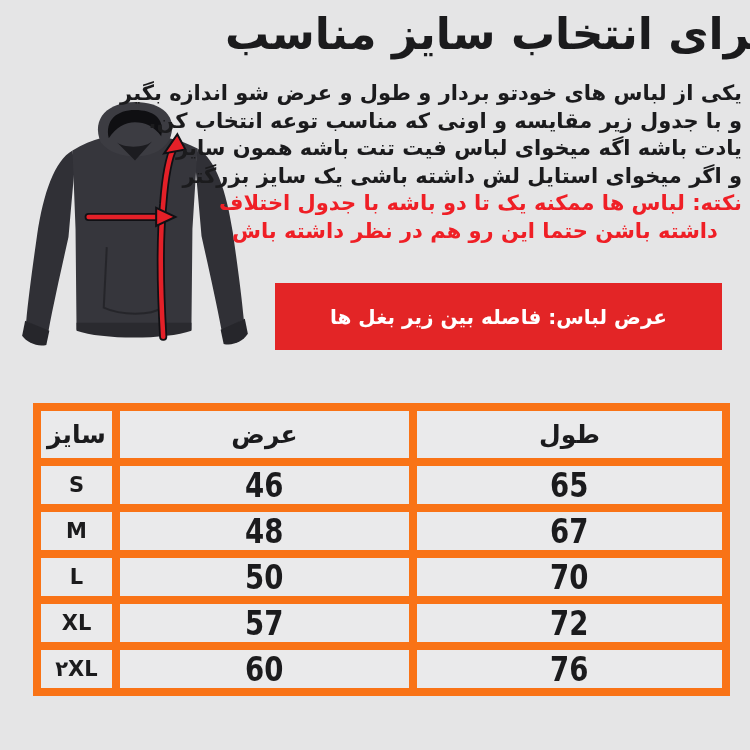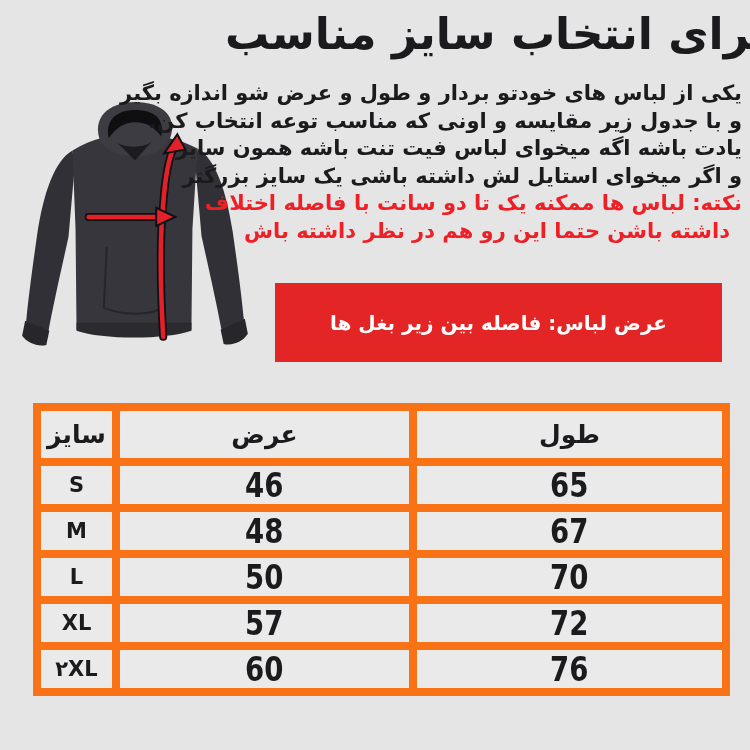--- a/index.html
+++ b/index.html
@@ -8,27 +8,27 @@
     background:#e5e5e6;overflow:hidden;
     font-family:"DejaVu Sans",sans-serif;color:#1b1b1d;
   }
   .title{
     position:absolute;top:8px;left:225px;width:518px;
     text-align:center;font-size:44px;font-weight:bold;
     letter-spacing:-1px;white-space:nowrap;
   }
   .copy{
     position:absolute;top:80px;right:8px;width:510px;
-    direction:rtl;text-align:center;
+    direction:rtl;text-align:left;
     font-weight:bold;font-size:21px;line-height:27.5px;
   }
   .copy .line{white-space:nowrap;}
   .copy .note-line{color:#ef1f26;}
   .banner{
-    position:absolute;left:275px;top:283px;width:447px;height:79px;
+    position:absolute;left:275px;top:283px;width:447px;height:67px;
     background:#e32526;color:#ffffff;font-weight:bold;
     display:flex;flex-direction:column;justify-content:center;align-items:center;
     direction:rtl;font-size:20px;line-height:30px;
   }
   .banner .line{white-space:nowrap;}
   .hoodie{position:absolute;left:10px;top:98px;width:252px;height:262px;}
   .size-table{
     position:absolute;left:33px;top:403px;width:689px;
     border-collapse:collapse;table-layout:fixed;background:#eaeaeb;
   }
@@ -76,21 +76,21 @@
     <line x1="78" y1="118" x2="148" y2="118" stroke="#101014" stroke-width="8" stroke-linecap="round"></line>
     <line x1="78" y1="118" x2="148" y2="118" stroke="#e42028" stroke-width="4.5" stroke-linecap="round"></line>
     <polygon points="164,118 145,109 145,127" fill="#e42028" stroke="#101014" stroke-width="2"></polygon>
   </svg>
 
   <div class="copy">
     <div class="line">یکی از لباس های خودتو بردار و طول و عرض شو اندازه بگیر</div>
     <div class="line">و با جدول زیر مقایسه و اونی که مناسب توعه انتخاب کن.</div>
     <div class="line">یادت باشه اگه میخوای لباس فیت تنت باشه همون سایز</div>
     <div class="line">و اگر میخوای استایل لش داشته باشی یک سایز بزرگتر</div>
-    <div class="line note-line">نکته: لباس ها ممکنه یک تا دو سانت با فاصله اختلاف</div>
+    <div class="line note-line">نکته: لباس ها ممکنه یک تا دو باشه با جدول اختلاف</div>
     <div class="line note-line">داشته باشن حتما این رو هم در نظر داشته باش</div>
   </div>
 
   <div class="banner">
     <div class="line">عرض لباس: فاصله بین زیر بغل ها</div>
   </div>
 
   <table class="size-table">
     <colgroup>
       <col style="width:79px">

